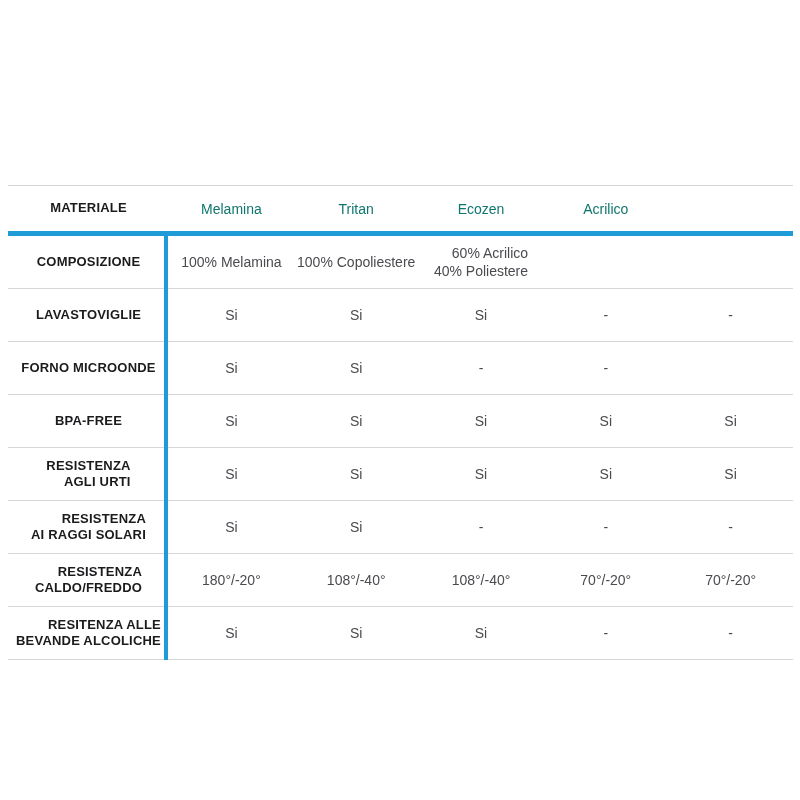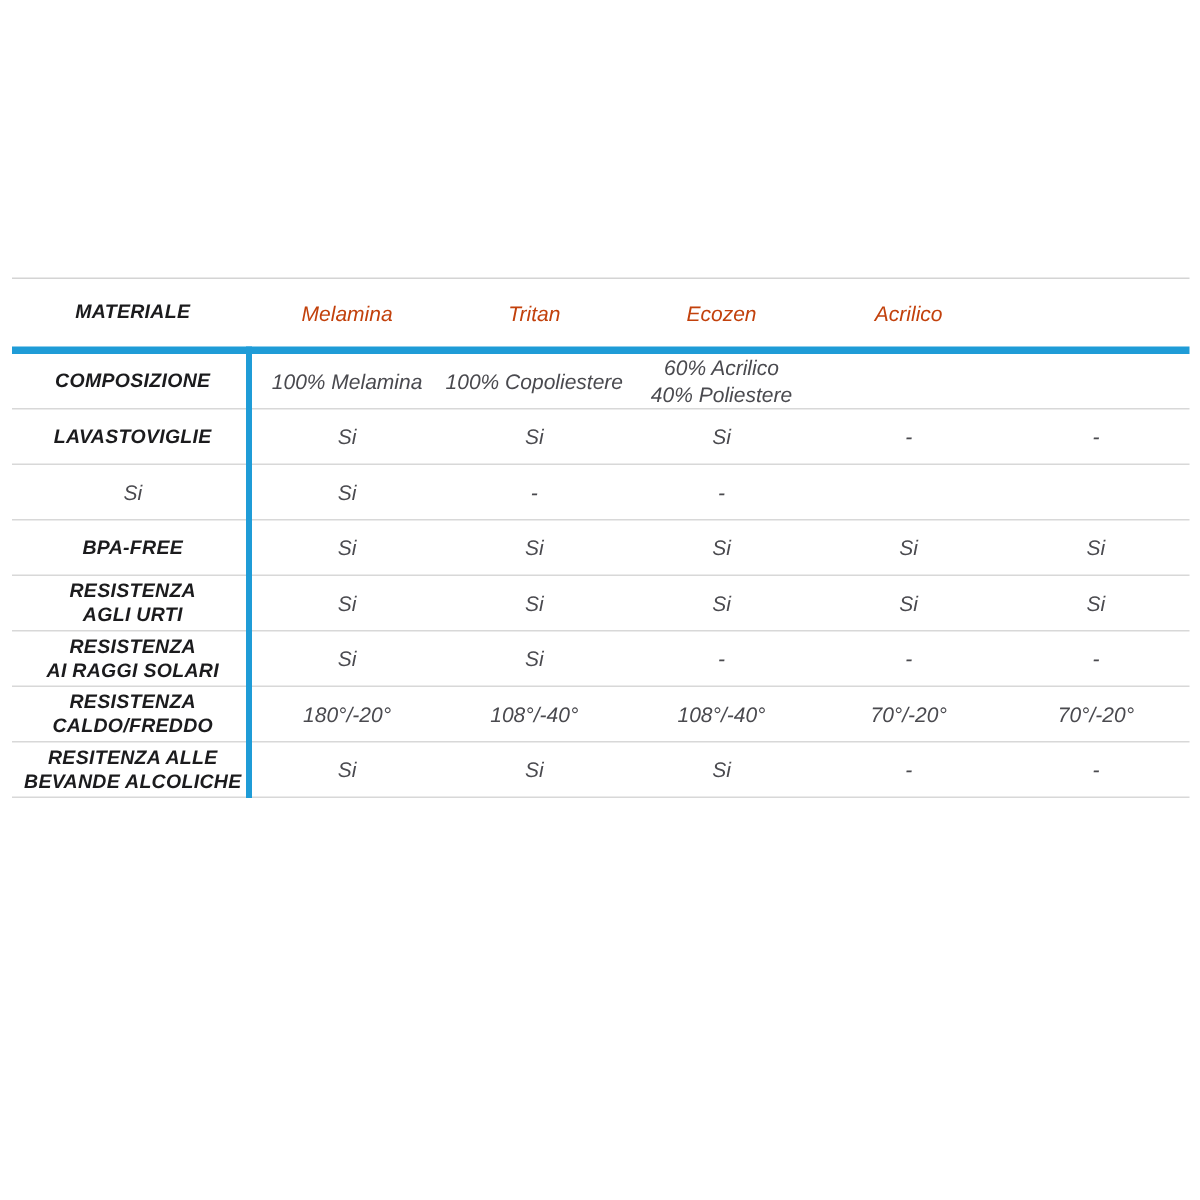--- a/index.html
+++ b/index.html
@@ -21,47 +21,46 @@
     grid-template-columns: 161px repeat(5, 1fr);
     box-sizing: border-box;
   }
   .header-row { height: 45px; }
   .accent-bar {
     height: 5px;
     background: #1f9cd7;
     width: 100%;
   }
   .body-row {
-    height: 37px;
+    height: 53px;
     border-bottom: 1px solid #d8d8d8;
   }
   .cell {
     display: flex;
     align-items: center;
     justify-content: center;
-    text-align: center;
+    text-align: right;
     white-space: pre-line;
     overflow: hidden;
-    font-style: italic;
   }
   .label-cell {
     font-weight: bold;
     font-size: 13px;
     letter-spacing: 0.2px;
     color: #1b1b1d;
     line-height: 1.25;
   }
   .value-cell {
     font-size: 14px;
     color: #4a4a4f;
     line-height: 1.3;
   }
   .column-header-cell {
     font-size: 14px;
-    color: #c2410c;
+    color: #0f766e;
   }
   .column-separator {
     position: absolute;
     left: 156px;
     top: 45px;
     width: 4px;
     bottom: 0;
     background: #1f9cd7;
     z-index: 2;
   }
@@ -92,20 +91,21 @@
   <div class="grid-row body-row">
     <div class="cell label-cell">LAVASTOVIGLIE</div>
     <div class="cell value-cell">Si</div>
     <div class="cell value-cell">Si</div>
     <div class="cell value-cell">Si</div>
     <div class="cell value-cell">-</div>
     <div class="cell value-cell">-</div>
   </div>
 
   <div class="grid-row body-row">
+    <div class="cell label-cell">FORNO MICROONDE</div>
     <div class="cell value-cell">Si</div>
     <div class="cell value-cell">Si</div>
     <div class="cell value-cell">-</div>
     <div class="cell value-cell">-</div>
   </div>
 
   <div class="grid-row body-row">
     <div class="cell label-cell">BPA-FREE</div>
     <div class="cell value-cell">Si</div>
     <div class="cell value-cell">Si</div>

